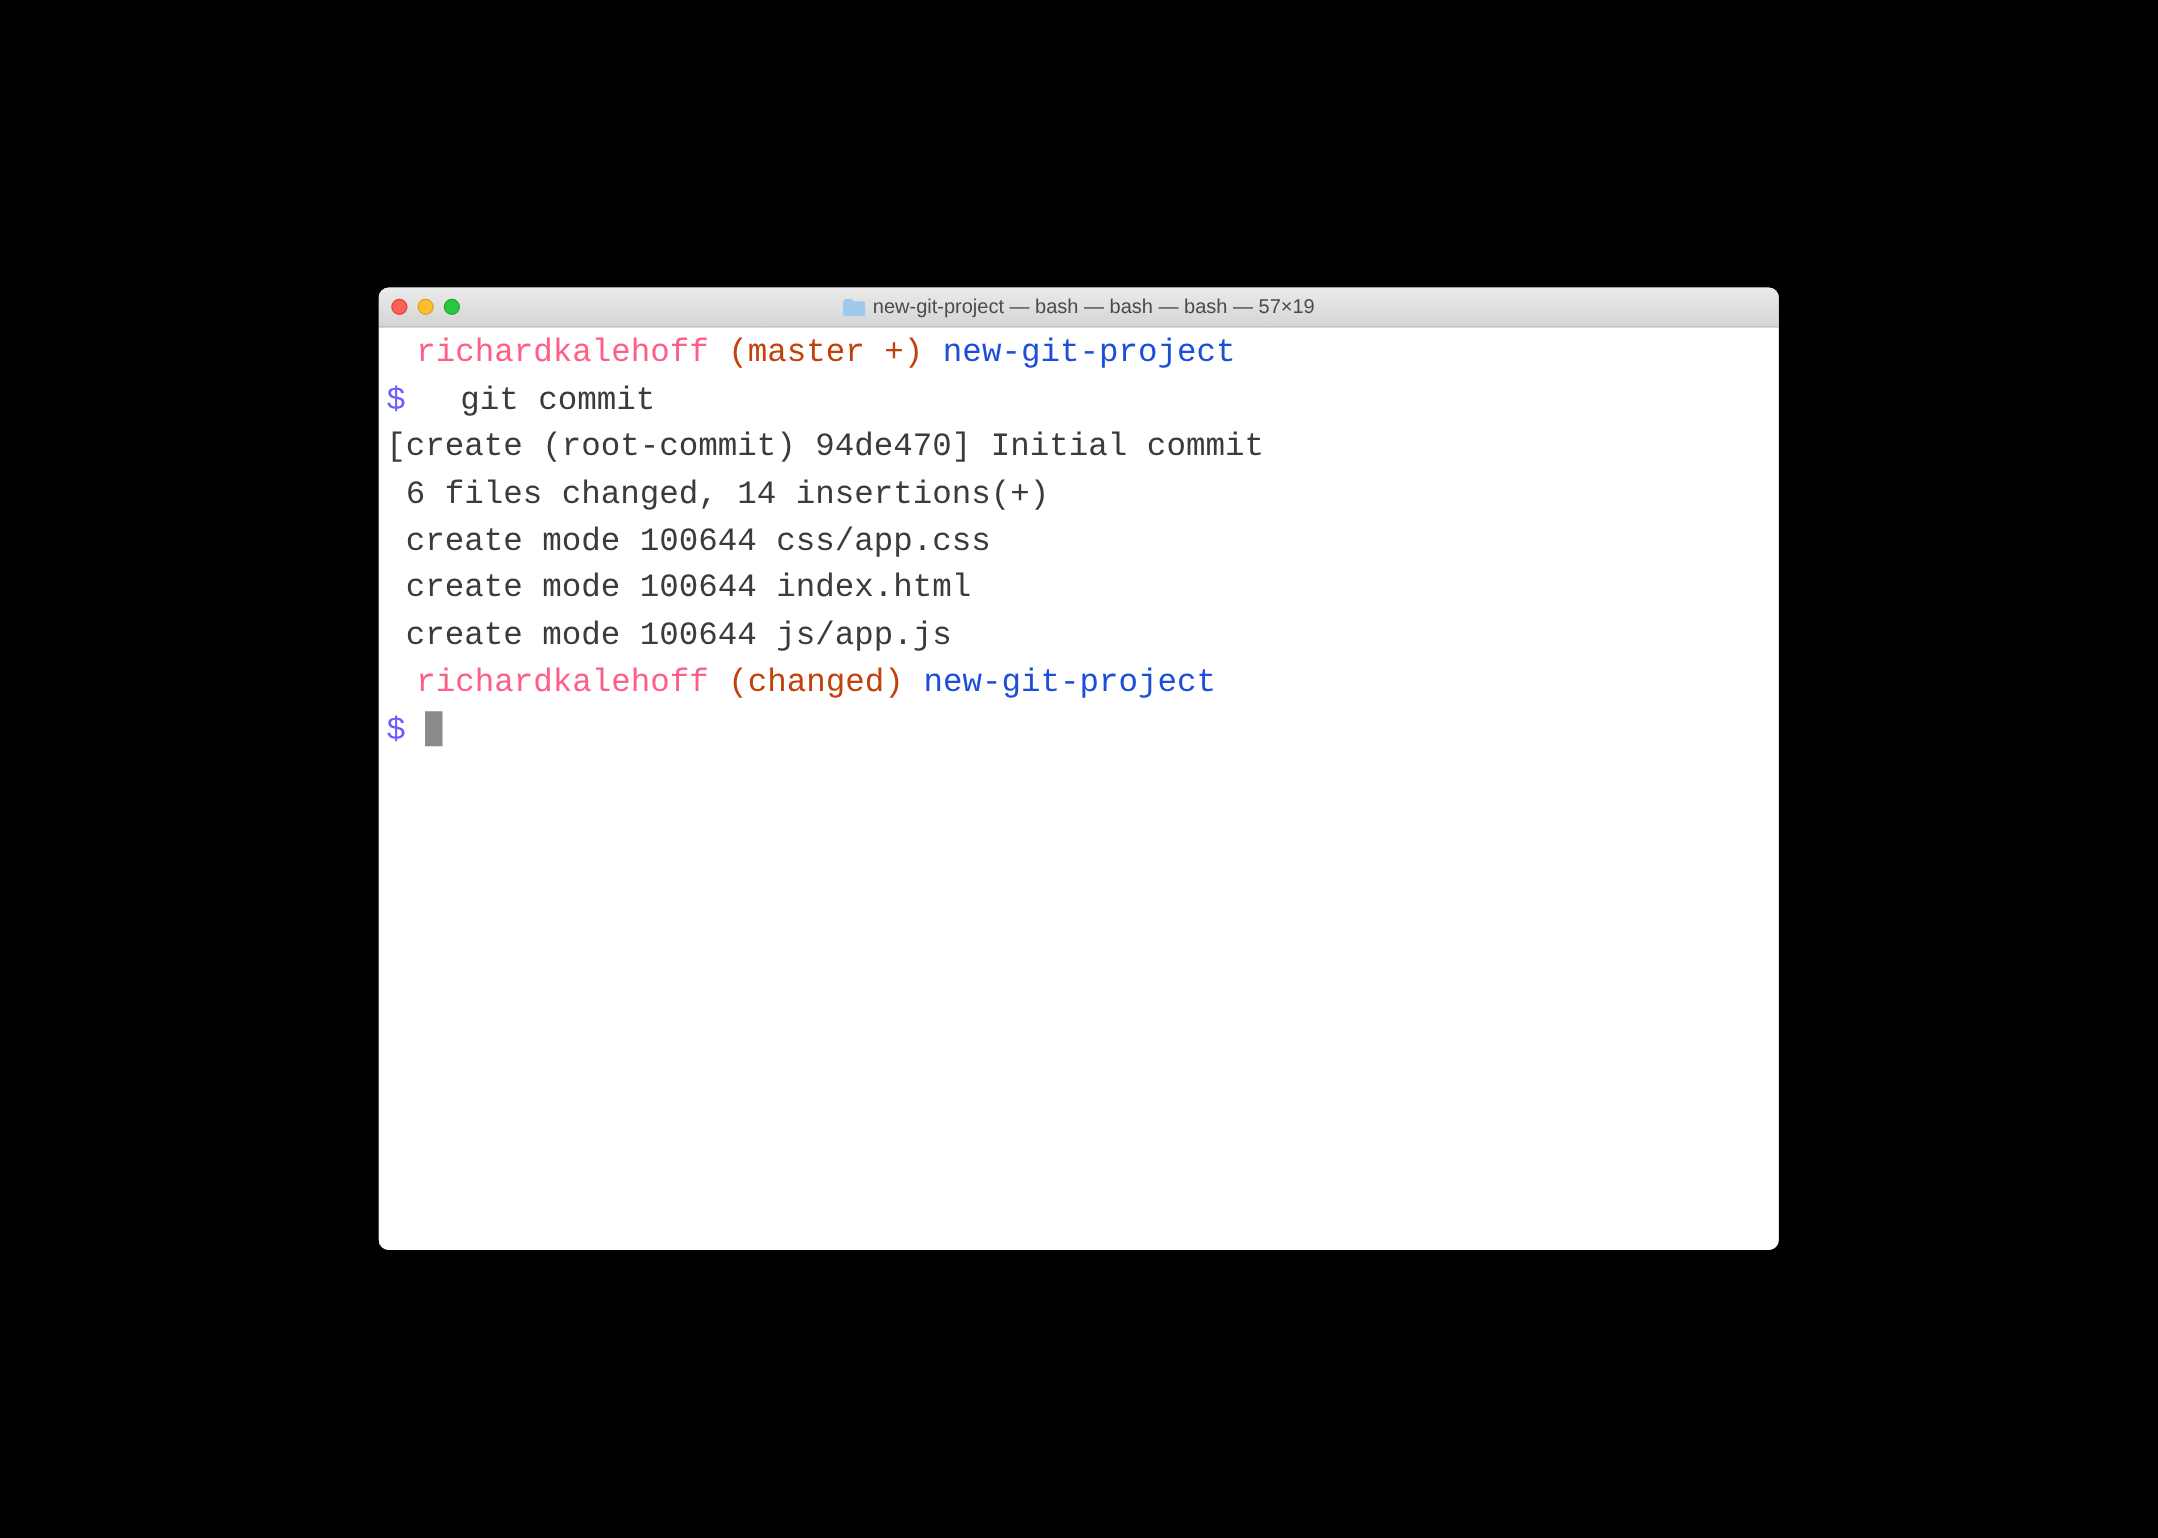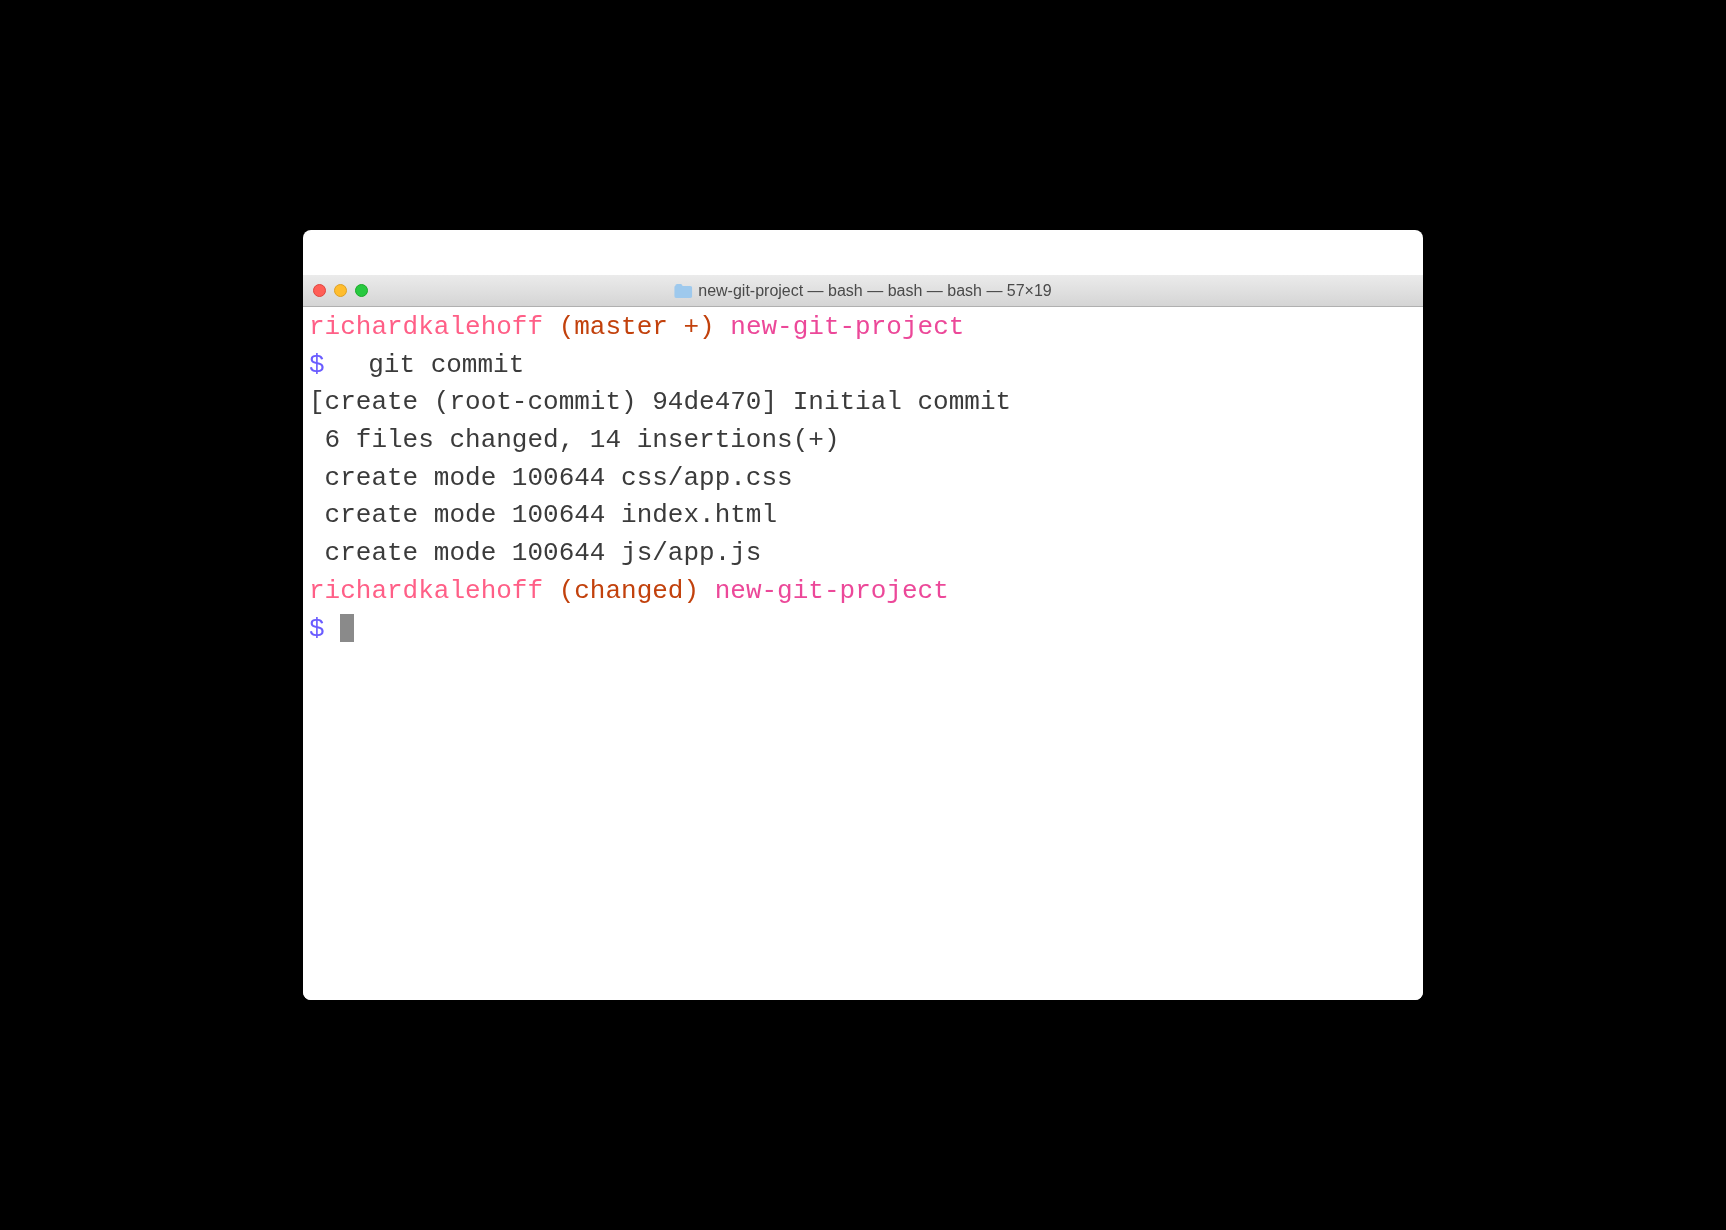--- a/index.html
+++ b/index.html
@@ -27,21 +27,20 @@
       flex-direction: column;
     }
     .titlebar {
       height: 32px;
       background: linear-gradient(to bottom, #ebebeb, #d5d5d5);
       border-bottom: 1px solid #b0b0b0;
       display: flex;
       align-items: center;
       padding: 0 10px;
       position: relative;
-      margin-top: 45px;
     }
     .traffic-lights {
       display: flex;
       gap: 8px;
       align-items: center;
     }
     .tl {
       width: 13px;
       height: 13px;
       border-radius: 50%;
@@ -68,23 +67,23 @@
     .terminal-body {
       flex: 1;
       background: #fff;
       padding: 2px 6px;
       font-size: 26px;
       line-height: 1.45;
       color: #3b3b3b;
       white-space: pre;
       overflow: hidden;
     }
-    .user { color: #ff5f87; }
+    .user { color: #ff5f87; margin-left: 24px; }
     .branch { color: #c2410c; }
-    .dir { color: #ec4899; text-align: right; }
+    .dir { color: #1d4ed8; text-align: right; }
     .prompt { color: #6a5cff; }
     .cmd { color: #3b3b3b; margin-left: 28px; }
     .out { color: #3b3b3b; }
     .cursor {
       display: inline-block;
       width: 14px;
       height: 28px;
       background: #8a8a8a;
       vertical-align: text-bottom;
       margin-bottom: 2px;

